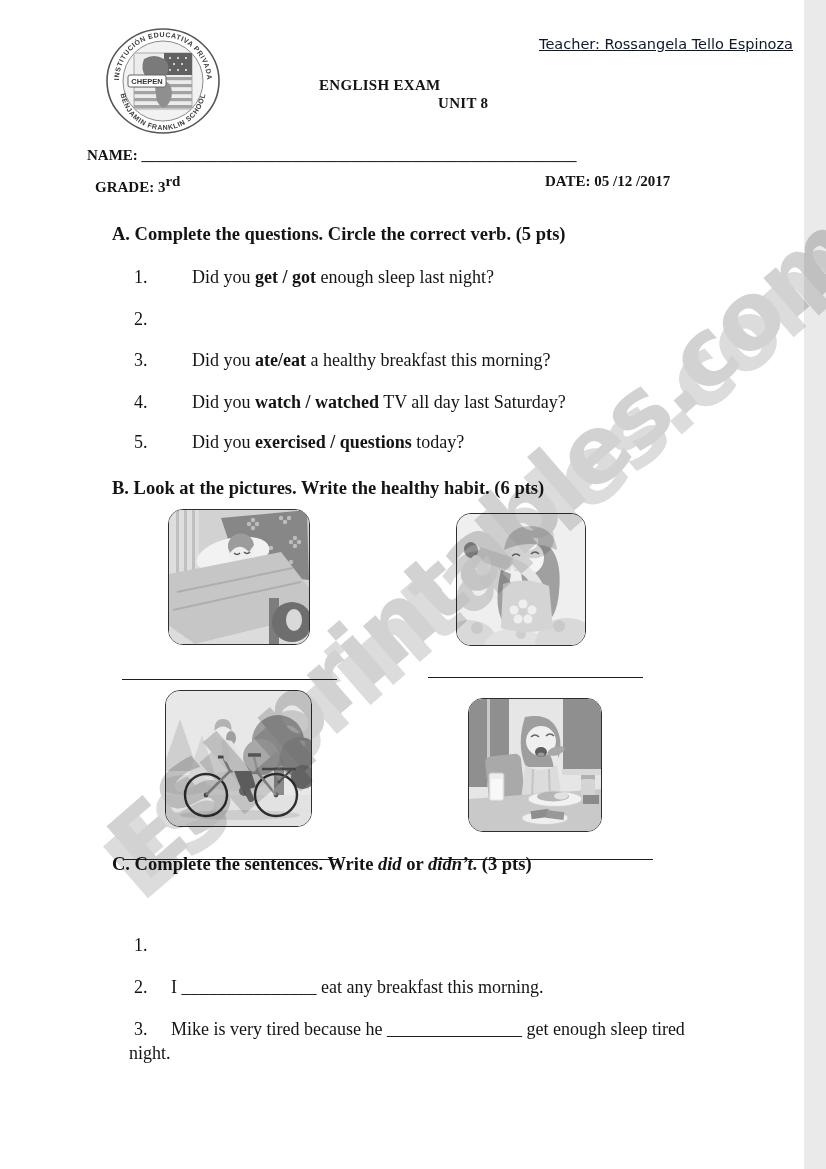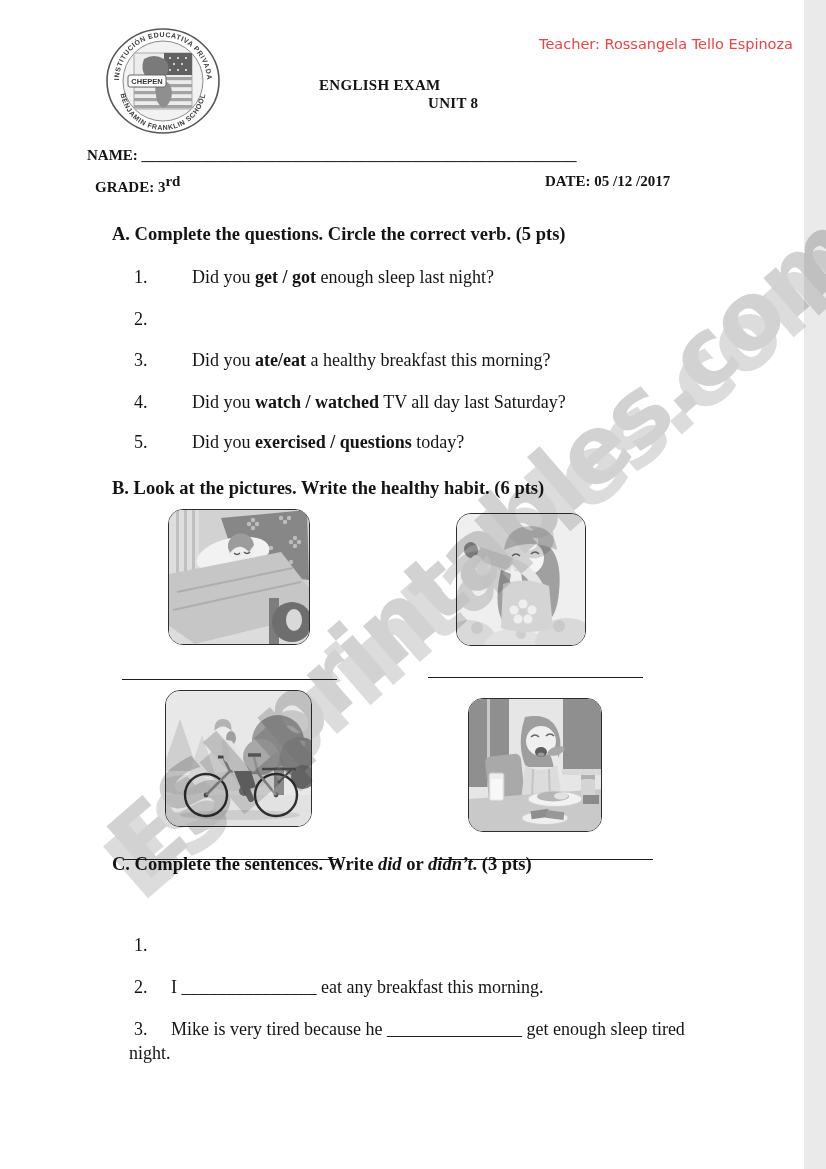--- a/index.html
+++ b/index.html
@@ -1,21 +1,21 @@
 <!DOCTYPE html>
 <html><head>
 <meta charset="utf-8">
 <style>
   html,body{margin:0;padding:0;background:#fff;}
   #page{position:relative;width:826px;height:1169px;background:#ffffff;overflow:hidden;
         font-family:"Liberation Serif",serif;color:#141414;}
   .abs{position:absolute;}
   .sans{font-family:Liberation Serif, serif;}
   .hdr{font-weight:bold;font-size:15px;white-space:nowrap;z-index:6;}
-  .teacher{font-family:"DejaVu Sans",sans-serif;color:#ef4444;font-size:14.5px;white-space:nowrap;z-index:6;}
+  .teacher{font-family:"DejaVu Sans",sans-serif;color:#0f172a;font-size:14.5px;white-space:nowrap;z-index:6;text-decoration:underline;}
   .sec-title{font-weight:bold;font-size:18.5px;white-space:nowrap;z-index:6;}
   .q{left:0;width:826px;height:24px;font-size:18px;white-space:nowrap;z-index:6;}
   .qnum{position:absolute;left:134px;top:0;}
   .qtext{position:absolute;left:176px;top:0;margin-left:16px;}
   .ctext{position:absolute;left:171px;top:0;}
   .uline{font-weight:bold;}
   .ansline{border-top:1.6px solid #1d1d1d;height:0;z-index:6;}
   .pic{border:1.7px solid #2e2e2e;border-radius:15px;overflow:hidden;background:#ebebeb;z-index:1;}
   .pic svg{display:block;}
   .watermark{left:88px;top:818px;font-family:"DejaVu Sans",sans-serif;font-weight:bold;font-size:94px;
@@ -71,21 +71,21 @@
       <path d="M40,32 q10,-6 20,0 q6,4 4,12 q-2,8 -10,10 q-8,2 -12,-4 q-6,-8 -2,-18 Z" fill="#7a7a7a"></path>
       <path d="M54,54 q8,-2 12,4 q4,8 0,16 q-4,8 -8,6 q-6,-4 -6,-12 q-2,-10 2,-14 Z" fill="#8f8f8f"></path>
     </g>
     <rect x="24" y="48" width="38" height="12" rx="2" fill="#ffffff" stroke="#666" stroke-width="1"></rect>
     <text x="43" y="57" text-anchor="middle" font-family="Liberation Sans, sans-serif" font-size="7.5" font-weight="bold" fill="#333">CHEPEN</text>
   </svg>
 
   <div class="abs teacher" style="right:33px;top:36px">Teacher: Rossangela Tello Espinoza</div>
 
   <div class="abs sans hdr" style="left:319px;top:77px;letter-spacing:.3px">ENGLISH EXAM</div>
-  <div class="abs sans hdr" style="left:428px;top:95px;letter-spacing:.3px">UNIT 8</div>
+  <div class="abs sans hdr" style="left:438px;top:95px;letter-spacing:.3px">UNIT 8</div>
 
   <div class="abs sans hdr" style="left:87px;top:147px">
     <span>NAME:</span>
     <span class="uline">__________________________________________________________</span>
   </div>
   <div class="abs sans hdr" style="left:95px;top:173px">
     <span>GRADE: 3</span><sup>rd</sup>
   </div>
   <div class="abs sans hdr" style="left:545px;top:173px">DATE: 05 /12 /2017</div>
 

